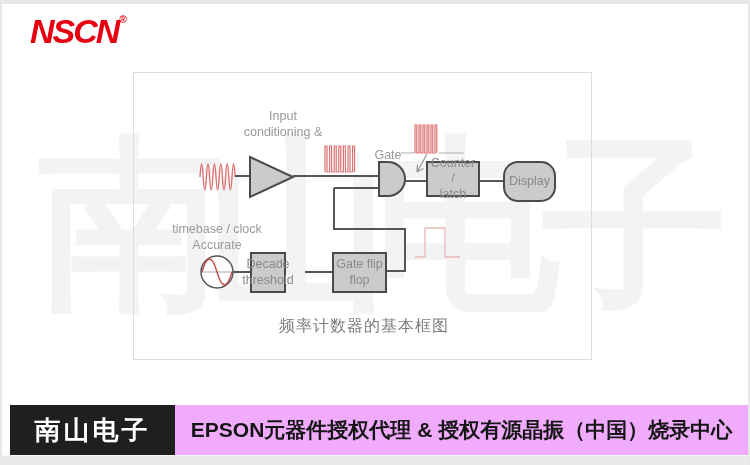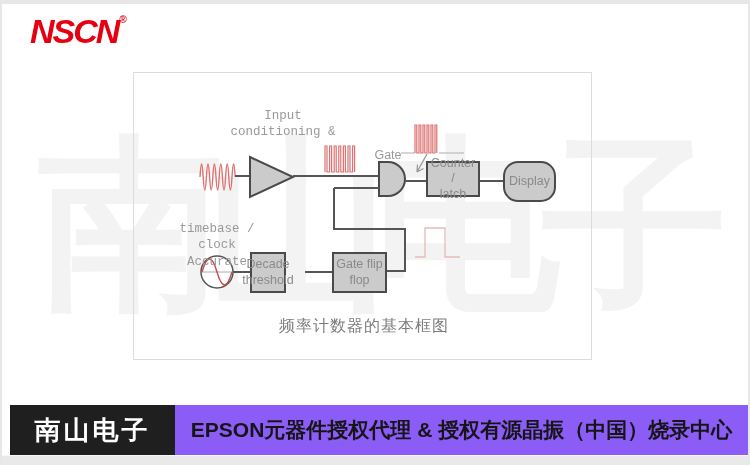--- a/index.html
+++ b/index.html
@@ -39,34 +39,34 @@
            text-align:center; }
   .block span { display:block; }
   #counter-latch { left:424px; top:161px; width:54px; height:36px; }
   #display-block { left:501px; top:161px; width:53px; height:41px;border-radius:15px; }
   #decade-dividers { left:248px; top:252px; width:36px; height:41px; }
   #gate-flip-flop { left:330px; top:252px; width:55px; height:41px; }
 
   
   .dlabel { position:absolute; z-index:4; color:#999999; font-size:12.5px; line-height:1.3;
             text-align:center; }
-  .dlabel span { display:block;font-family:Liberation Mono, monospace; }
+  .dlabel span { display:block; }
   #input-label { left:226px; top:108px; width:110px; }
   #gate-label { left:366px; top:147px; width:40px; }
   #timebase-label { left:160px; top:221px; width:110px; }
   #caption { position:absolute; left:242px; top:316px; width:240px; z-index:4;
              color:#7d7d7d; font-size:16px; text-align:center; letter-spacing:1px; }
 
   
   .footer-bar { position:absolute; left:8px; top:405px; width:738px; height:50px;
                 display:flex; z-index:6; }
   .footer-brand { width:165px; height:50px; background:#1f1f1f; color:#ffffff;
                   font-size:26px; font-weight:700; letter-spacing:3px;
                   display:flex; align-items:center; justify-content:center; }
-  .footer-tagline { flex:1; height:50px; background:#8b5cf6; color:#151515;
+  .footer-tagline { flex:1; height:50px; background:#f0abfc; color:#151515;
                     font-size:21px; font-weight:700;
                     display:flex; align-items:center; justify-content:center; }
 </style>
 </head>
 <body>
 
 <div class="top-frame"></div>
 
 <div class="logo">
   <span>NSCN</span><sup>®</sup>

